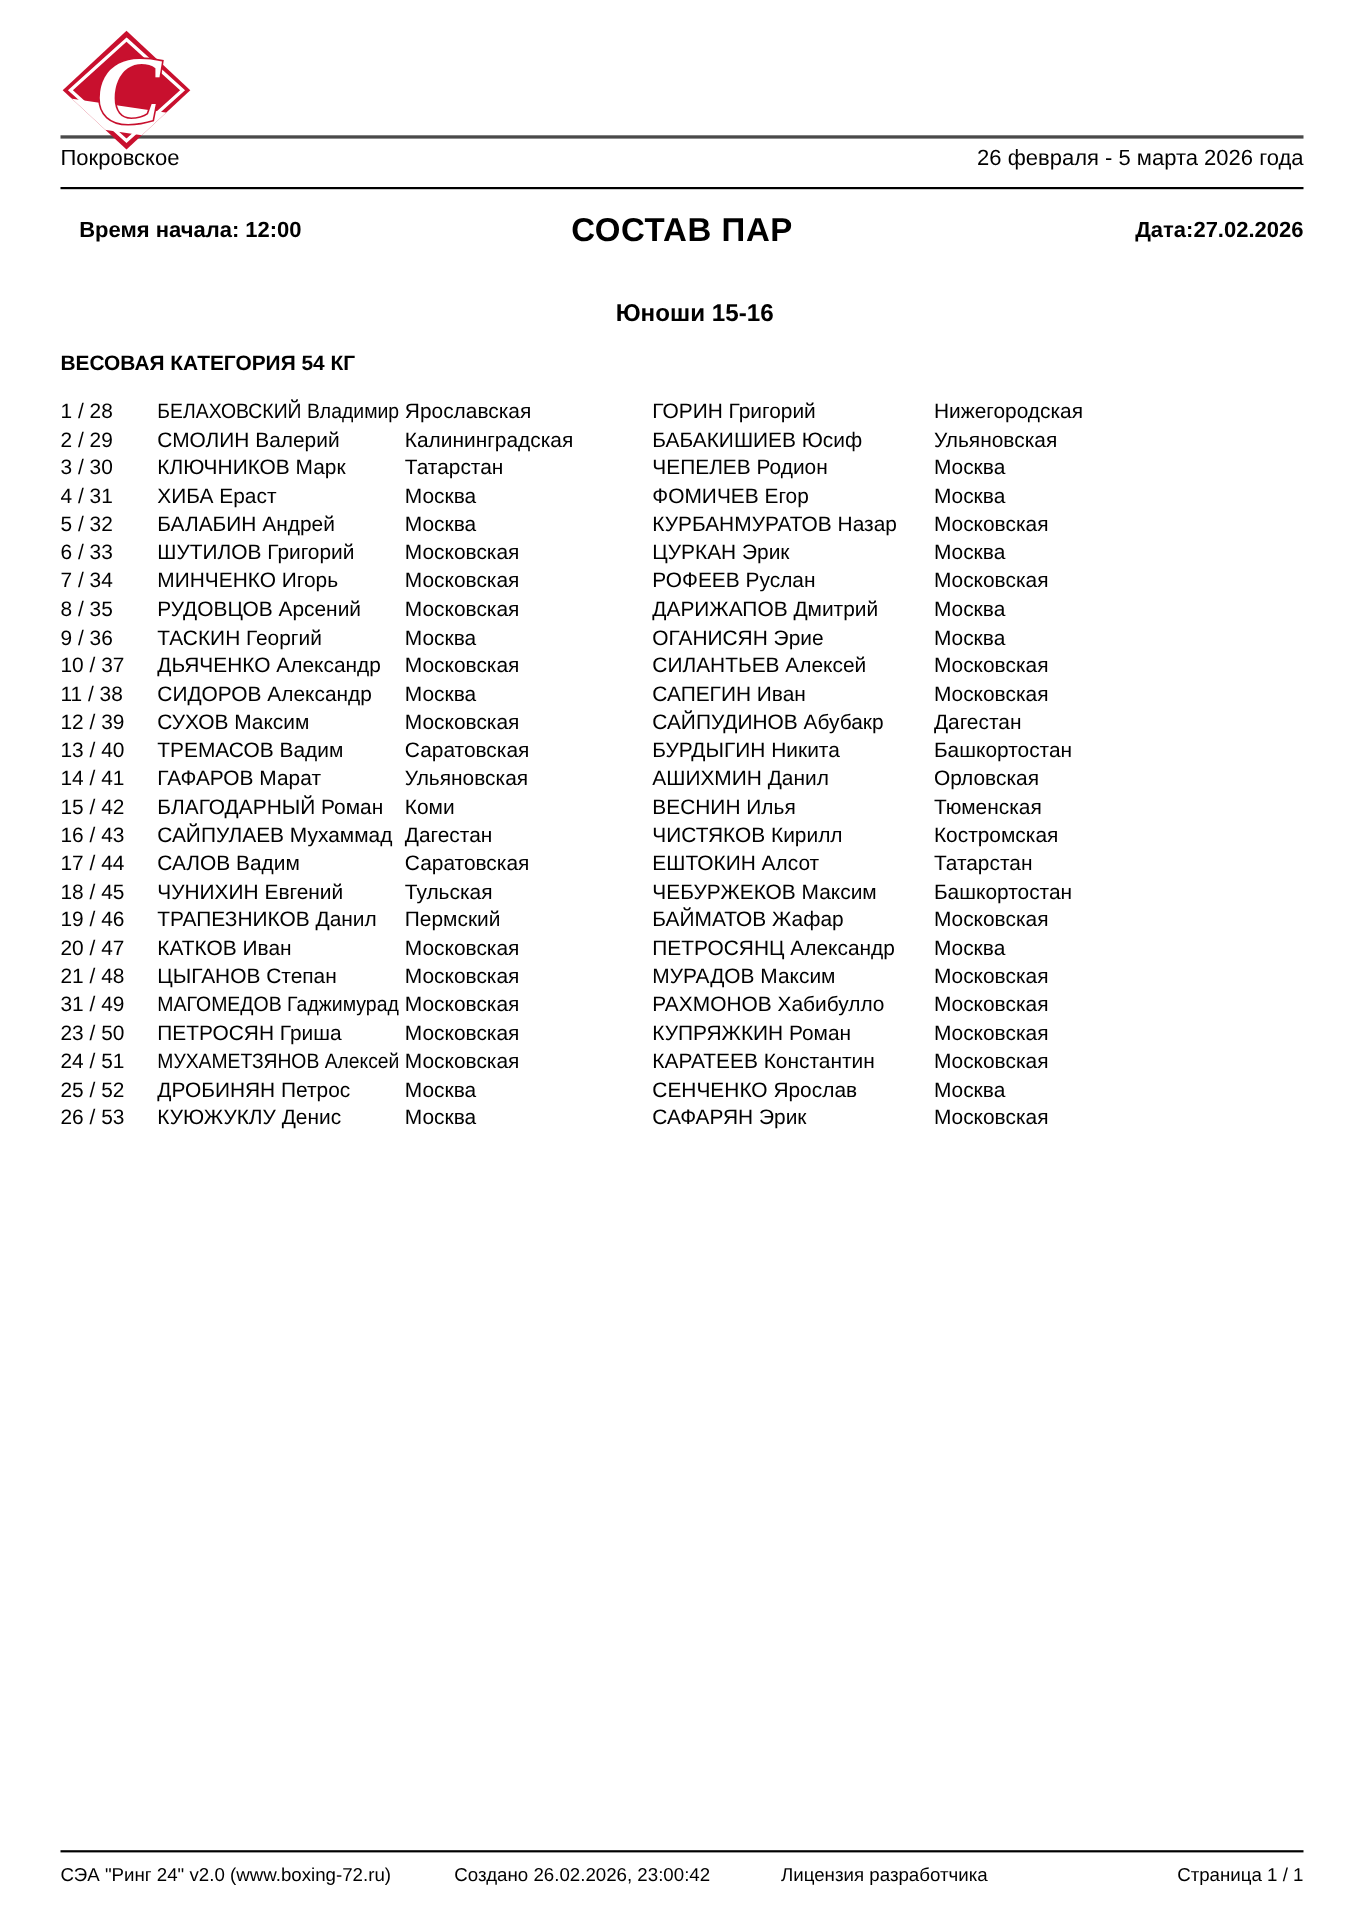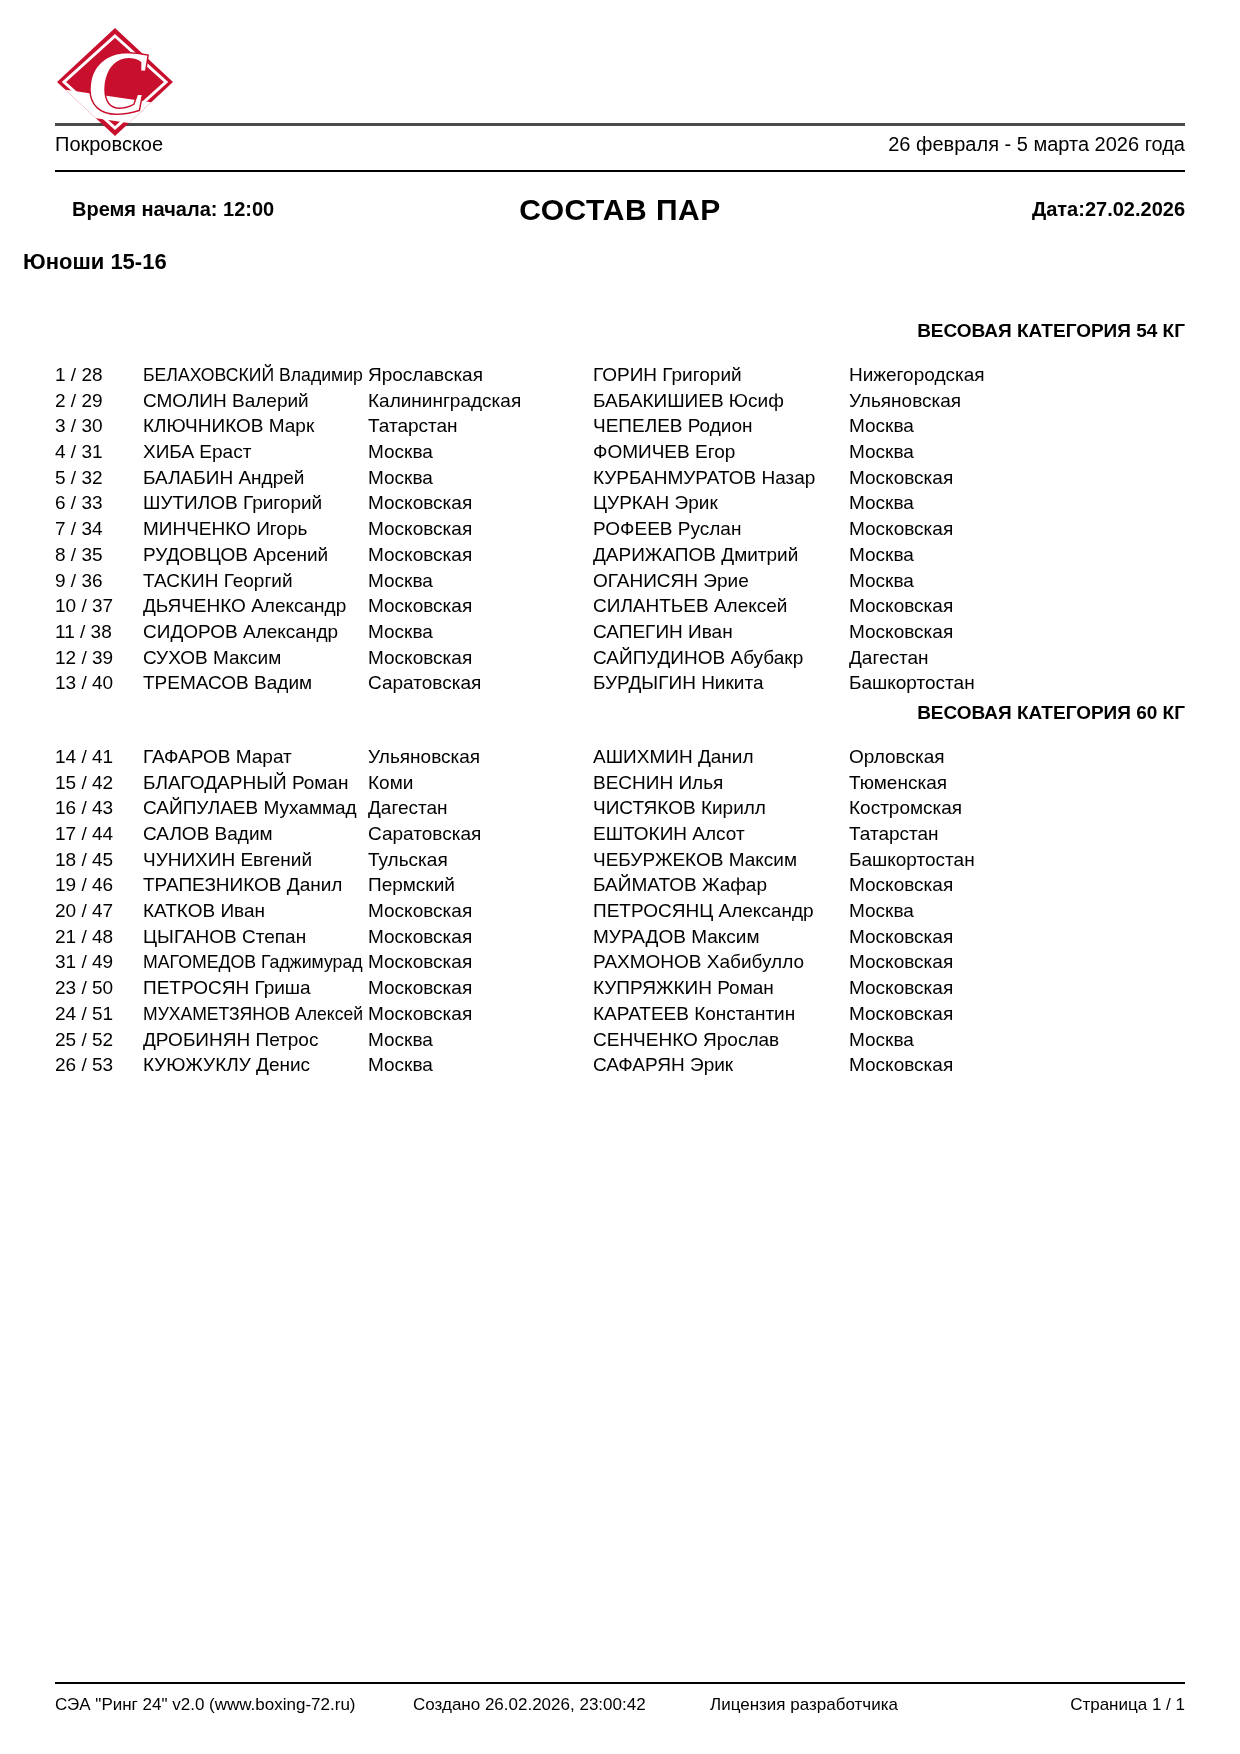--- a/index.html
+++ b/index.html
@@ -25,26 +25,26 @@
 
   .loc-row{position:absolute;left:55px;right:55px;top:133px;font-size:20px;line-height:22px;}
   .loc-left{float:left;}
   .loc-right{float:right;}
 
   .meta-row{position:absolute;left:55px;right:55px;top:193px;height:36px;}
   .start-time{position:absolute;left:17px;top:5px;font-weight:bold;font-size:20px;}
   .doc-title{position:absolute;left:0;right:0;top:0;text-align:center;font-weight:bold;font-size:30px;letter-spacing:.5px;}
   .date-label{position:absolute;right:0;top:5px;font-weight:bold;font-size:20px;}
 
-  .group-title{position:absolute;left:0;right:0;top:249px;text-align:left;font-weight:bold;font-size:22px;padding-left:23px;}
+  .group-title{position:absolute;left:0;right:0;top:272px;text-align:center;font-weight:bold;font-size:22px;padding-left:23px;}
 
   
   .pairs{position:absolute;left:55px;top:318px;width:1130px;}
   .cat-title{
-    text-align:right;font-weight:bold;font-size:19px;line-height:26px;
+    text-align:left;font-weight:bold;font-size:19px;line-height:26px;
     margin-bottom:18px;
   }
   .section + .section .cat-title{margin-top:4px;}
   .row{position:relative;height:25.7px;}
   .cell{
     position:absolute;top:0;font-size:19px;line-height:25.7px;
     white-space:nowrap;transform-origin:left center;
   }
   .c-num {left:0;   width:86px;}
   .c-rname{left:88px; width:220px;}
@@ -183,21 +183,20 @@
         </div>
         <div class="row">
           <span class="cell c-num">13 / 40</span>
           <span class="cell c-rname fit">ТРЕМАСОВ Вадим</span>
           <span class="cell c-rreg">Саратовская</span>
           <span class="cell c-bname fit">БУРДЫГИН Никита</span>
           <span class="cell c-breg">Башкортостан</span>
         </div>
       </div>
       <div class="section">
-        <div class="cat-title">ВЕСОВАЯ КАТЕГОРИЯ 60 КГ</div>
         <div class="row">
           <span class="cell c-num">14 / 41</span>
           <span class="cell c-rname fit">ГАФАРОВ Марат</span>
           <span class="cell c-rreg">Ульяновская</span>
           <span class="cell c-bname fit">АШИХМИН Данил</span>
           <span class="cell c-breg">Орловская</span>
         </div>
         <div class="row">
           <span class="cell c-num">15 / 42</span>
           <span class="cell c-rname fit">БЛАГОДАРНЫЙ Роман</span>

